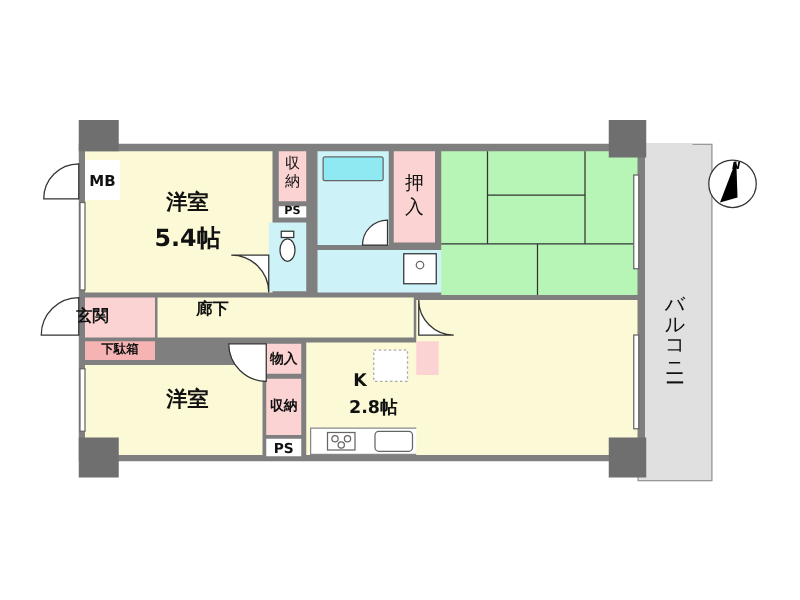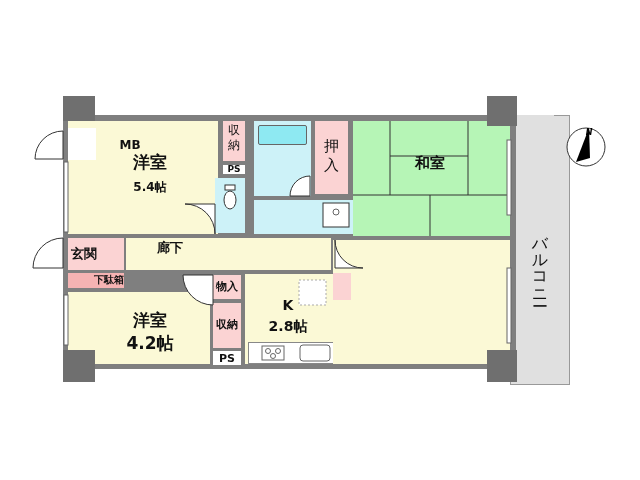--- a/index.html
+++ b/index.html
@@ -106,44 +106,42 @@
       <rect x="64" y="295" width="4" height="50"></rect>
       <rect x="507" y="140" width="4" height="75"></rect>
       <rect x="507" y="268" width="4" height="75"></rect>
     </g>
 
     <circle cx="586" cy="147" r="19" fill="#fff" stroke="#333"></circle>
     <polygon points="589,128 576,162 590,158" fill="#000"></polygon>
     <text x="589" y="135" font-size="8" font-style="italic" font-weight="bold" text-anchor="middle" fill="#000">N</text>
   </svg>
 
-  <div class="lbl" style="left:68px;top:138px;width:28px;font-size:12px;margin-left:48px;">MB</div>
+  <div class="lbl" style="left:68px;top:138px;width:28px;font-size:12px;">MB</div>
 
   <div class="lbl" style="left:110px;top:152px;width:80px;font-size:17px;">洋室</div>
-  <div class="lbl" style="left:110px;top:180px;width:80px;font-size:12px;text-align:center;">5.4帖</div>
+  <div class="lbl" style="left:110px;top:180px;width:80px;font-size:19px;text-align:center;">5.4帖</div>
 
   <div class="lbl" style="left:223px;top:123px;width:22px;font-size:12px;font-weight:normal;">収
 納</div>
   <div class="lbl" style="left:223px;top:164px;width:22px;font-size:9px;">PS</div>
 
   <div class="lbl" style="left:315px;top:137px;width:33px;font-size:15px;font-weight:normal;">押
 入</div>
 
-  <div class="lbl" style="left:390px;top:154px;width:80px;font-size:15px;">和室</div>
 
-  <div class="lbl" style="left:68px;top:246px;width:32px;font-size:13px;">玄関</div>
-  <div class="lbl" style="left:68px;top:274px;width:56px;font-size:10px;text-align:right;">下駄箱</div>
+  <div class="lbl" style="left:58px;top:246px;width:32px;font-size:13px;">玄関</div>
+  <div class="lbl" style="left:68px;top:274px;width:56px;font-size:10px;">下駄箱</div>
 
   <div class="lbl" style="left:140px;top:240px;width:60px;font-size:13px;">廊下</div>
 
   <div class="lbl" style="left:211px;top:280px;width:32px;font-size:11px;">物入</div>
   <div class="lbl" style="left:211px;top:318px;width:32px;font-size:11px;">収納</div>
   <div class="lbl" style="left:213px;top:352px;width:28px;font-size:11px;">PS</div>
 
   <div class="lbl" style="left:110px;top:310px;width:80px;font-size:17px;">洋室</div>
-  <div class="lbl" style="left:110px;top:333px;width:80px;font-size:17px;">4.2帖</div>
 
   <div class="lbl" style="left:258px;top:297px;width:60px;font-size:14px;">K</div>
-  <div class="lbl" style="left:258px;top:318px;width:60px;font-size:14px;">2.8帖</div>
+  <div class="lbl" style="left:258px;top:318px;width:60px;font-size:14px;text-align:right;">2.8帖</div>
 
 
   <div class="lbl" style="left:530px;top:225px;width:20px;font-size:16px;font-weight:normal;writing-mode:vertical-rl;white-space:normal;">バルコニー</div>
 </div>
 
 </body></html>

